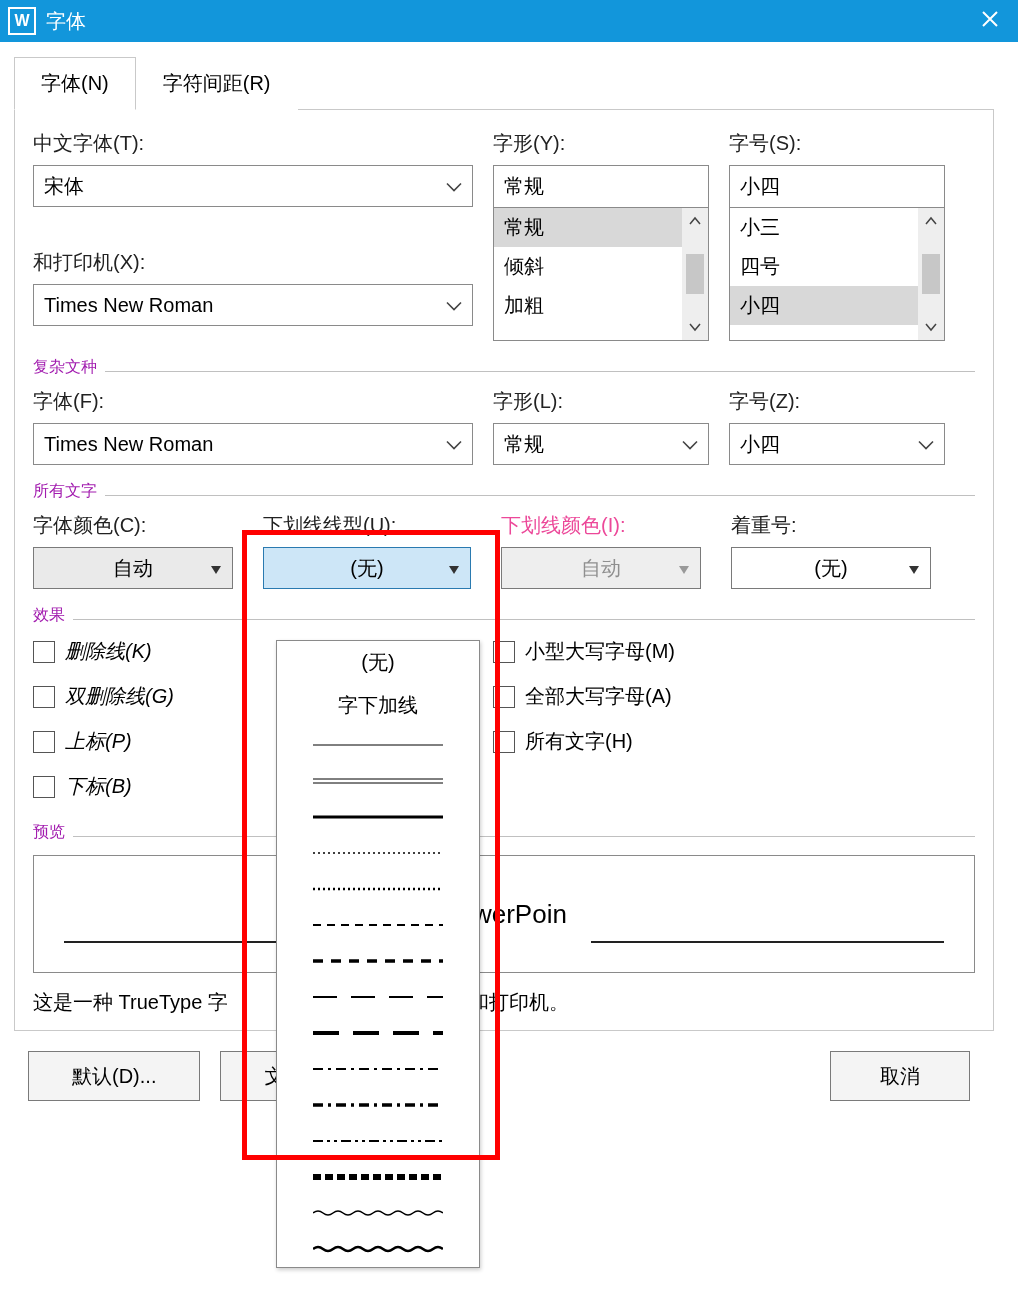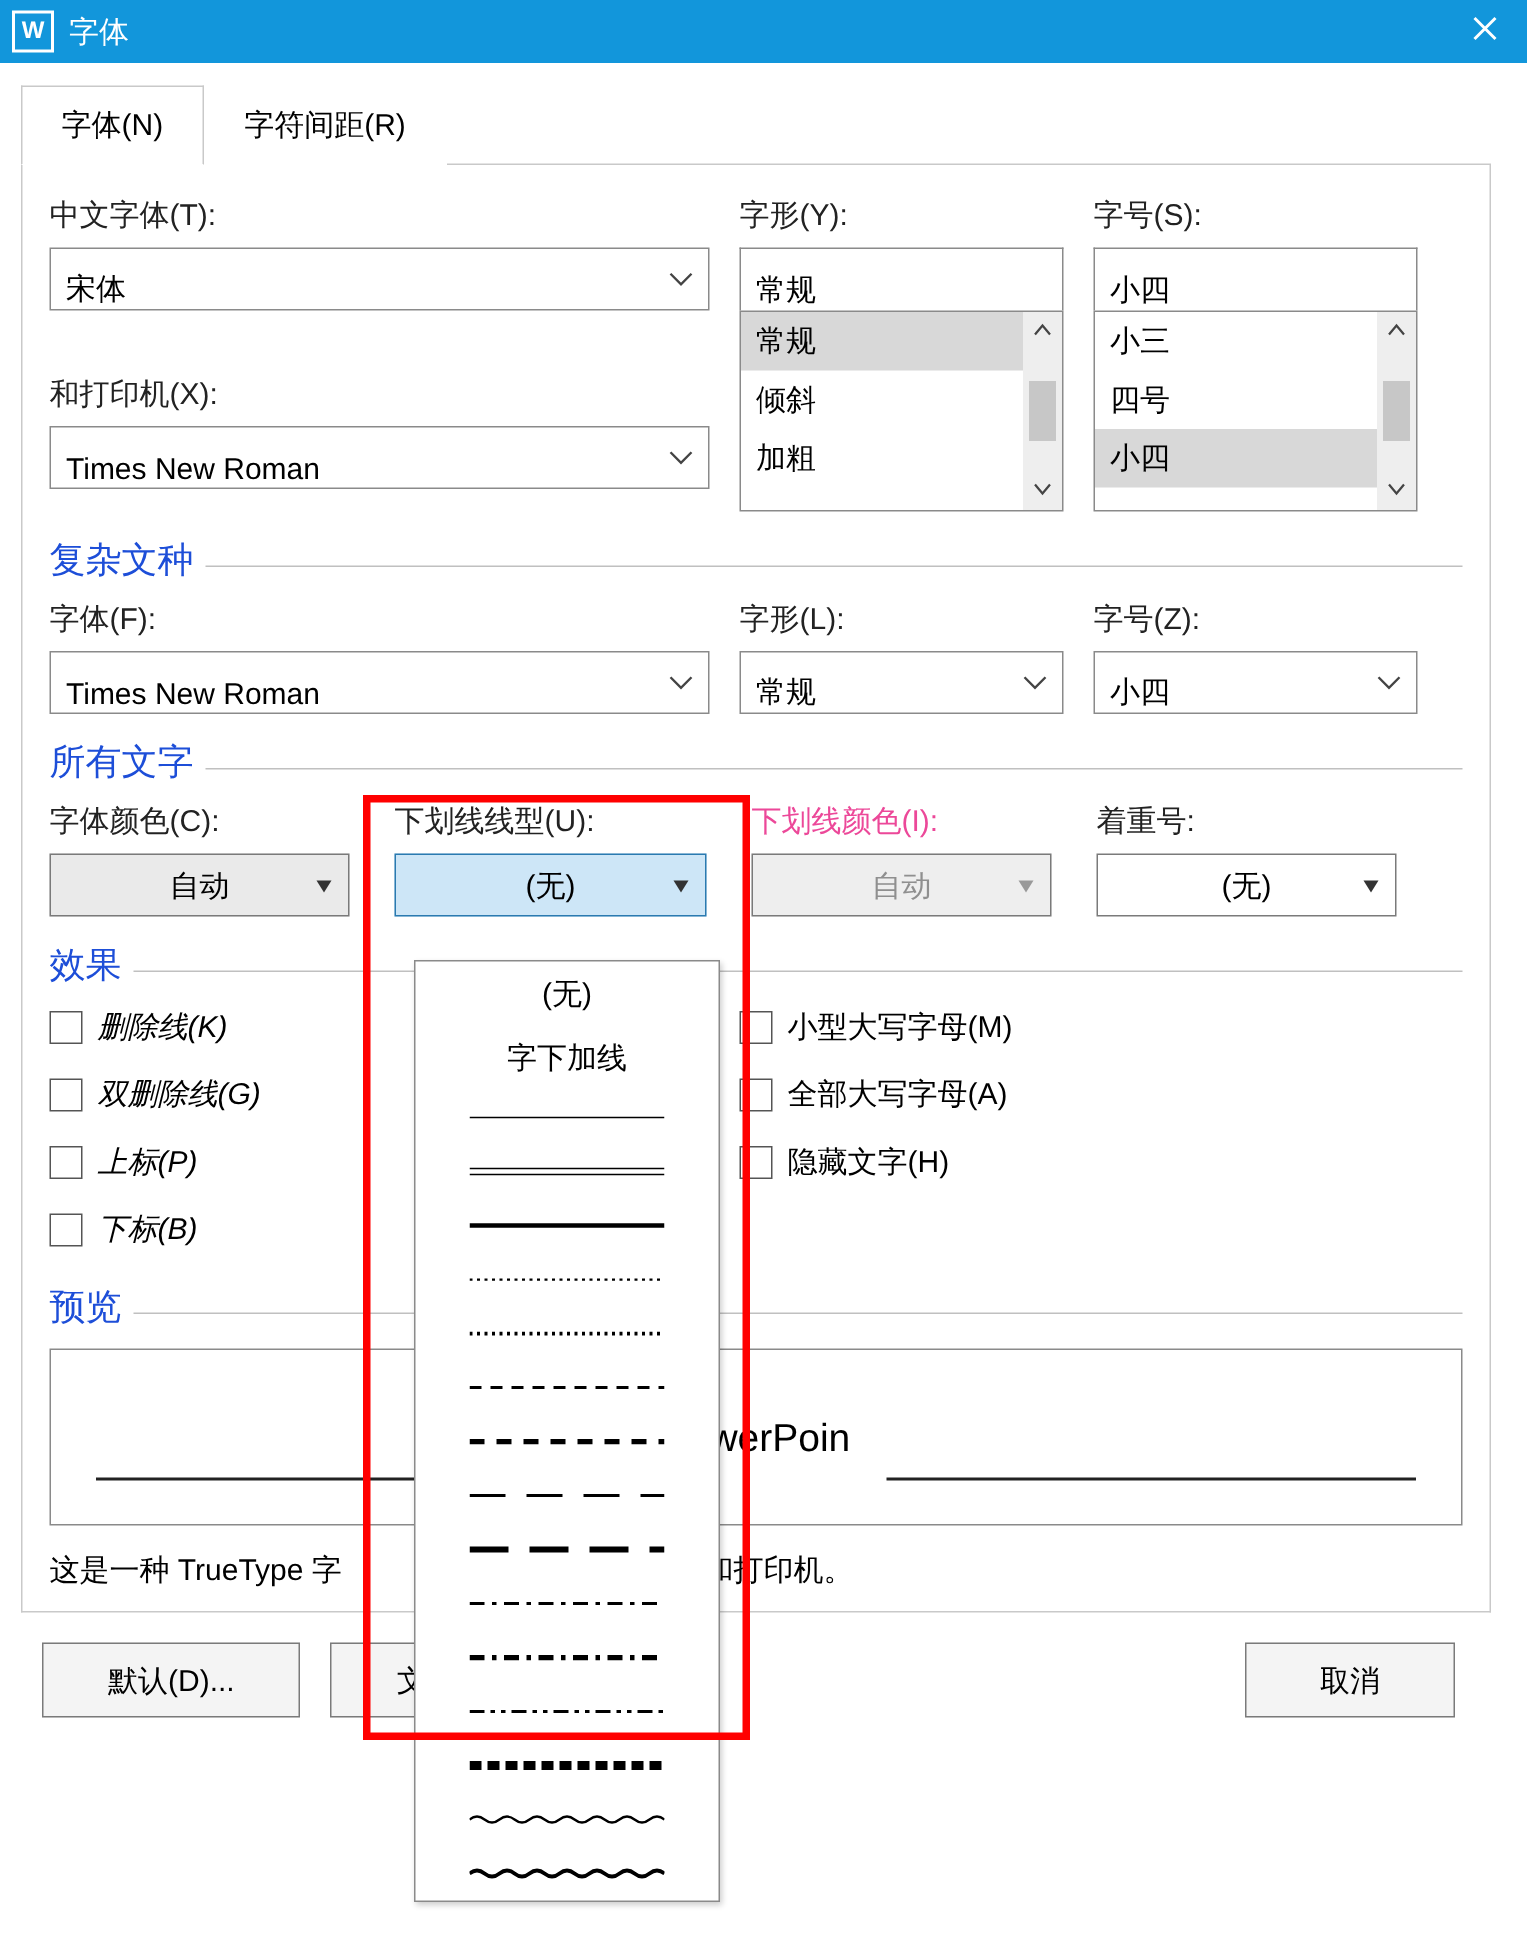--- a/index.html
+++ b/index.html
@@ -16,32 +16,32 @@
 .tab { padding: 12px 26px; font-size: 20px; border: 1px solid transparent; border-bottom: none; cursor: pointer; position: relative; top: 1px; background: #fff; }
 .tab.active { border-color: #c9c9c9; border-bottom: 1px solid #fff; }
 
 .content { border: 1px solid #c9c9c9; border-top: none; padding: 20px 18px 14px 18px; }
 
 .row { display: flex; gap: 20px; }
 .col { display: flex; flex-direction: column; }
 .label { font-size: 20px; margin-bottom: 8px; color: #222; }
 .label.disabled { color: #ec4899; }
 
-.combo { height: 42px; border: 1px solid #8a8a8a; display: flex; align-items: flex-end; padding: 0 10px; font-size: 20px; background: #fff; position: relative; cursor: pointer; }
+.combo { height: 42px; border: 1px solid #8a8a8a; display: flex; align-items: center; padding: 0 10px; font-size: 20px; background: #fff; position: relative; cursor: pointer; }
 .combo .caret { position: absolute; right: 10px; top: 50%; transform: translateY(-50%); }
 
 .listbox { border: 1px solid #8a8a8a; font-size: 20px; height: 134px; position: relative; }
 .listbox .scroll-area { position: absolute; left:0; top:0; right: 26px; bottom:0; overflow: hidden; }
 .listbox .item { padding: 6px 10px; cursor: pointer; }
 .listbox .item.sel { background: #d8d8d8; }
 .listbox .vscroll { position: absolute; right:0; top:0; bottom:0; width: 26px; background: #eee; display:flex; flex-direction: column; align-items:center; justify-content: space-between; }
 .listbox .vscroll .arrow { font-size: 16px; padding: 4px 0; cursor: pointer; }
 .listbox .vscroll .thumb { width: 18px; background: #c7c7c7; }
 
-.fieldset-label { font-size: 24px; color: #1d4ed8; position: relative; }
+.fieldset-label { font-size: 16px; color: #a21caf; position: relative; }
 .fieldset-header { display:flex; align-items:center; gap:8px; }
 .fieldset-header .line { flex:1; border-top:1px solid #c0c0c0; position: relative; top: 4px; }
 
 .drop-btn { height: 42px; border: 1px solid #7a7a7a; background: #eaeaea; display:flex; align-items:center; justify-content:center; gap:8px; font-size:20px; width: 200px; cursor:pointer; position:relative; }
 .drop-btn.highlight { background: #cde6f7; border-color: #2a7ab0; }
 .drop-btn.disabled { color: #8f8f8f; background: #eee; }
 .drop-btn .tri { position:absolute; right:10px; }
 
 .checkbox-row { display:flex; align-items:center; gap:10px; font-size:20px; margin-bottom: 18px; cursor:pointer; }
 .checkbox-row .box { width:22px; height:22px; border:1.6px solid #555; background:#fff; }
@@ -269,21 +269,21 @@
         <div class="checkbox-row">
             <span class="box"></span>
             <span>小型大写字母(M)</span>
           </div>
         <div class="checkbox-row">
             <span class="box"></span>
             <span>全部大写字母(A)</span>
           </div>
         <div class="checkbox-row">
             <span class="box"></span>
-            <span>隐藏文字(H)</span>
+            <span>所有文字(H)</span>
           </div>
       </div>
     </div>
 
     <div class="fieldset-header" style="margin-top:4px;">
       <span class="fieldset-label">预览</span>
       <span class="line"></span>
     </div>
     <div class="preview-box" style="margin-top:12px;">
       <span class="uline"></span>

